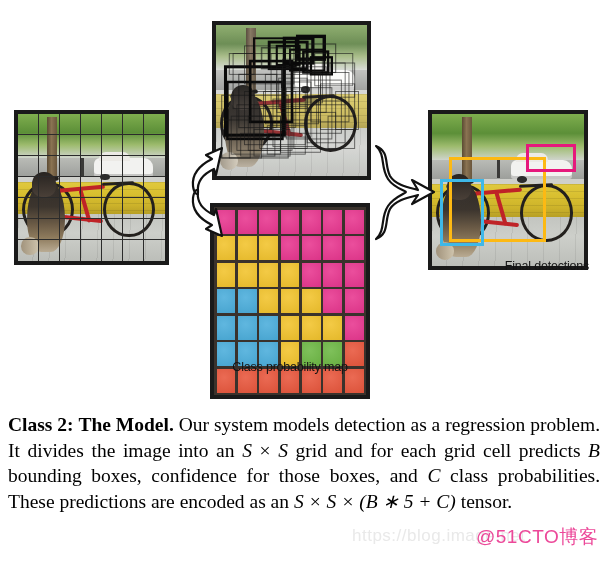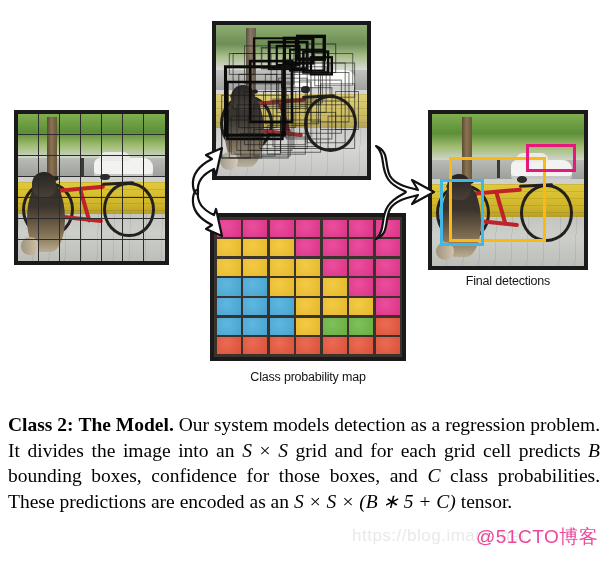--- a/index.html
+++ b/index.html
@@ -261,21 +261,21 @@
           <rect x="118" y="96" width="28" height="34" fill="none" stroke="rgba(25,25,25,0.62)" stroke-width="1"></rect>
           <rect x="6" y="100" width="30" height="40" fill="none" stroke="rgba(25,25,25,0.62)" stroke-width="1"></rect>
           <rect x="34" y="96" width="34" height="36" fill="none" stroke="rgba(25,25,25,0.62)" stroke-width="1"></rect>
           <rect x="80" y="50" width="30" height="34" fill="none" stroke="rgba(25,25,25,0.62)" stroke-width="1"></rect>
           <rect x="50" y="70" width="34" height="38" fill="none" stroke="rgba(25,25,25,0.62)" stroke-width="1"></rect>
           <rect x="66" y="56" width="30" height="32" fill="none" stroke="rgba(25,25,25,0.62)" stroke-width="1"></rect>
         </svg>
     </div>
   </div>
 
-  <div class="panel" style="left:210px;top:213px;width:160px;height:148px;padding-left:36px;">
+  <div class="panel" style="left:210px;top:203px;width:160px;height:196px;">
     <div class="panel-frame" style="background:#3a322c;">
       <div class="probmap" id="probmap" style="grid-template-columns: repeat(7, 1fr); grid-template-rows: repeat(7, 1fr);">
           <div class="pcell" style="background: rgb(232, 54, 143);"></div>
           <div class="pcell" style="background: rgb(232, 54, 143);"></div>
           <div class="pcell" style="background: rgb(232, 54, 143);"></div>
           <div class="pcell" style="background: rgb(232, 54, 143);"></div>
           <div class="pcell" style="background: rgb(232, 54, 143);"></div>
           <div class="pcell" style="background: rgb(232, 54, 143);"></div>
           <div class="pcell" style="background: rgb(232, 54, 143);"></div>
           <div class="pcell" style="background: rgb(242, 195, 44);"></div>
@@ -346,21 +346,21 @@
           <div class="frame-bar" style="left:30%;top:70%;width:30%;height:3.5px;transform:rotate(6deg);"></div>
           <div class="handle" style="left:8%;top:14%;width:20%;height:3.5px;transform:rotate(-12deg);"></div>
           <div class="handle" style="left:60%;top:18%;width:24%;height:3px;transform:rotate(-3deg);"></div>
         </div>
         <div class="dog"></div>
       </div>
       <div class="det" id="det-bicycle" style="left: 11%; top: 28%; width: 64%; height: 56%; border: 3.5px solid rgb(253, 185, 19);"></div>
       <div class="det" id="det-car" style="left: 62%; top: 20%; width: 33%; height: 18%; border: 3.5px solid rgb(230, 24, 124);"></div>
       <div class="det" id="det-dog" style="left: 5%; top: 43%; width: 29%; height: 44%; border: 3.5px solid rgb(63, 184, 232);"></div>
     </div>
-    <div class="panel-caption" style="top:164px;">Final detections</div>
+    <div class="panel-caption" style="top:149px;margin-left:39px;">Final detections</div>
   </div>
 
   <svg class="arrow" style="left:176px;top:142px;width:56px;height:100px;" viewBox="0 0 56 100">
     <path d="M46 6 L30 13 L36 17 C22 24 16 34 17 44 C18 52 22 54 22 50 C21 42 25 33 38 27
              L40 33 Z
              M46 94 L30 87 L36 83 C22 76 16 66 17 56 C18 48 22 46 22 50 C21 58 25 67 38 73
              L40 67 Z" fill="#ffffff" stroke="#111111" stroke-width="2.2" stroke-linejoin="round"></path>
   </svg>
 
   <svg class="arrow" style="left:368px;top:140px;width:70px;height:105px;" viewBox="0 0 70 105">

